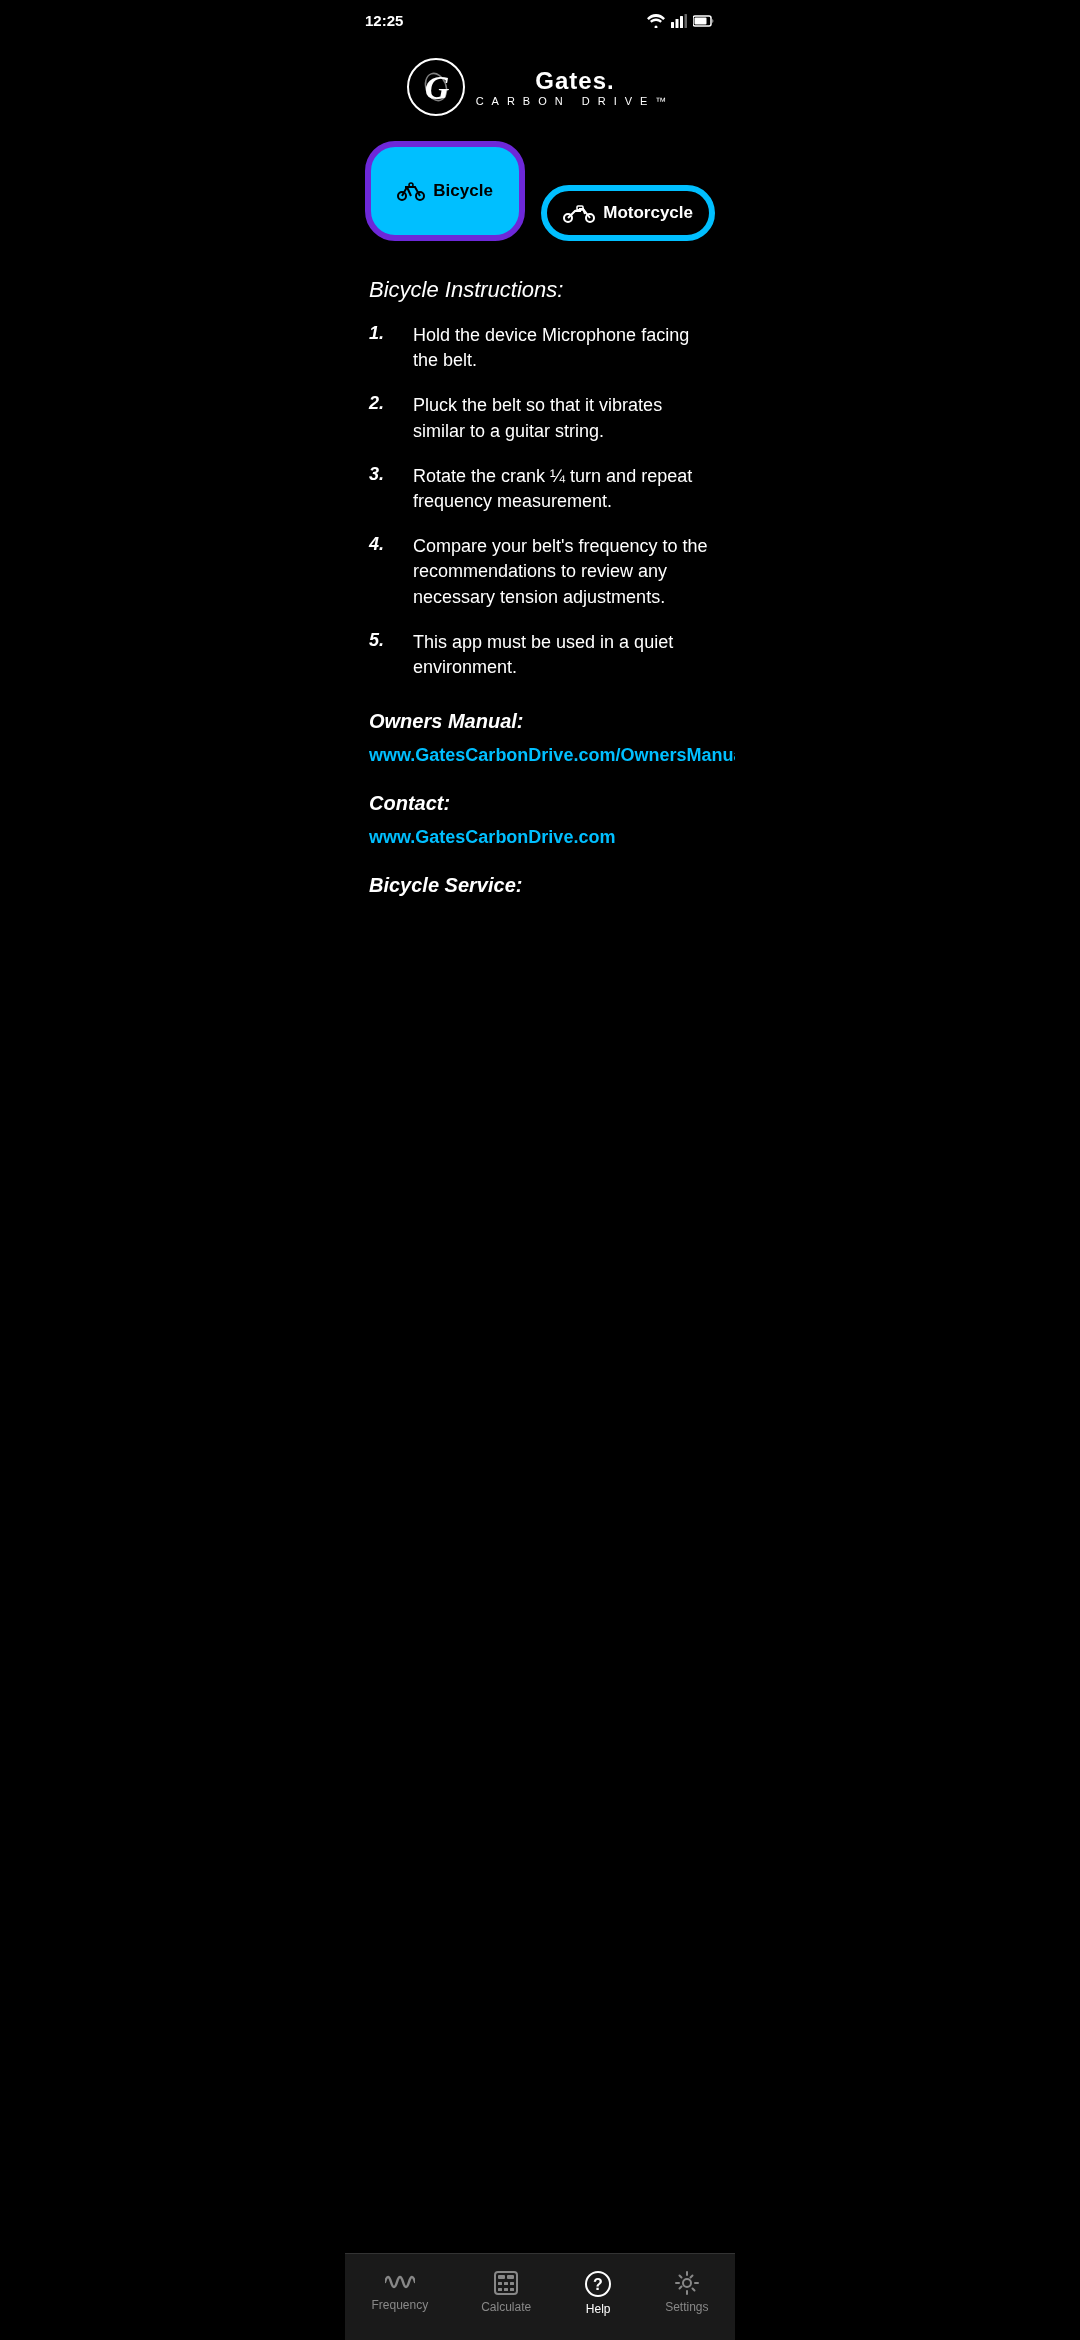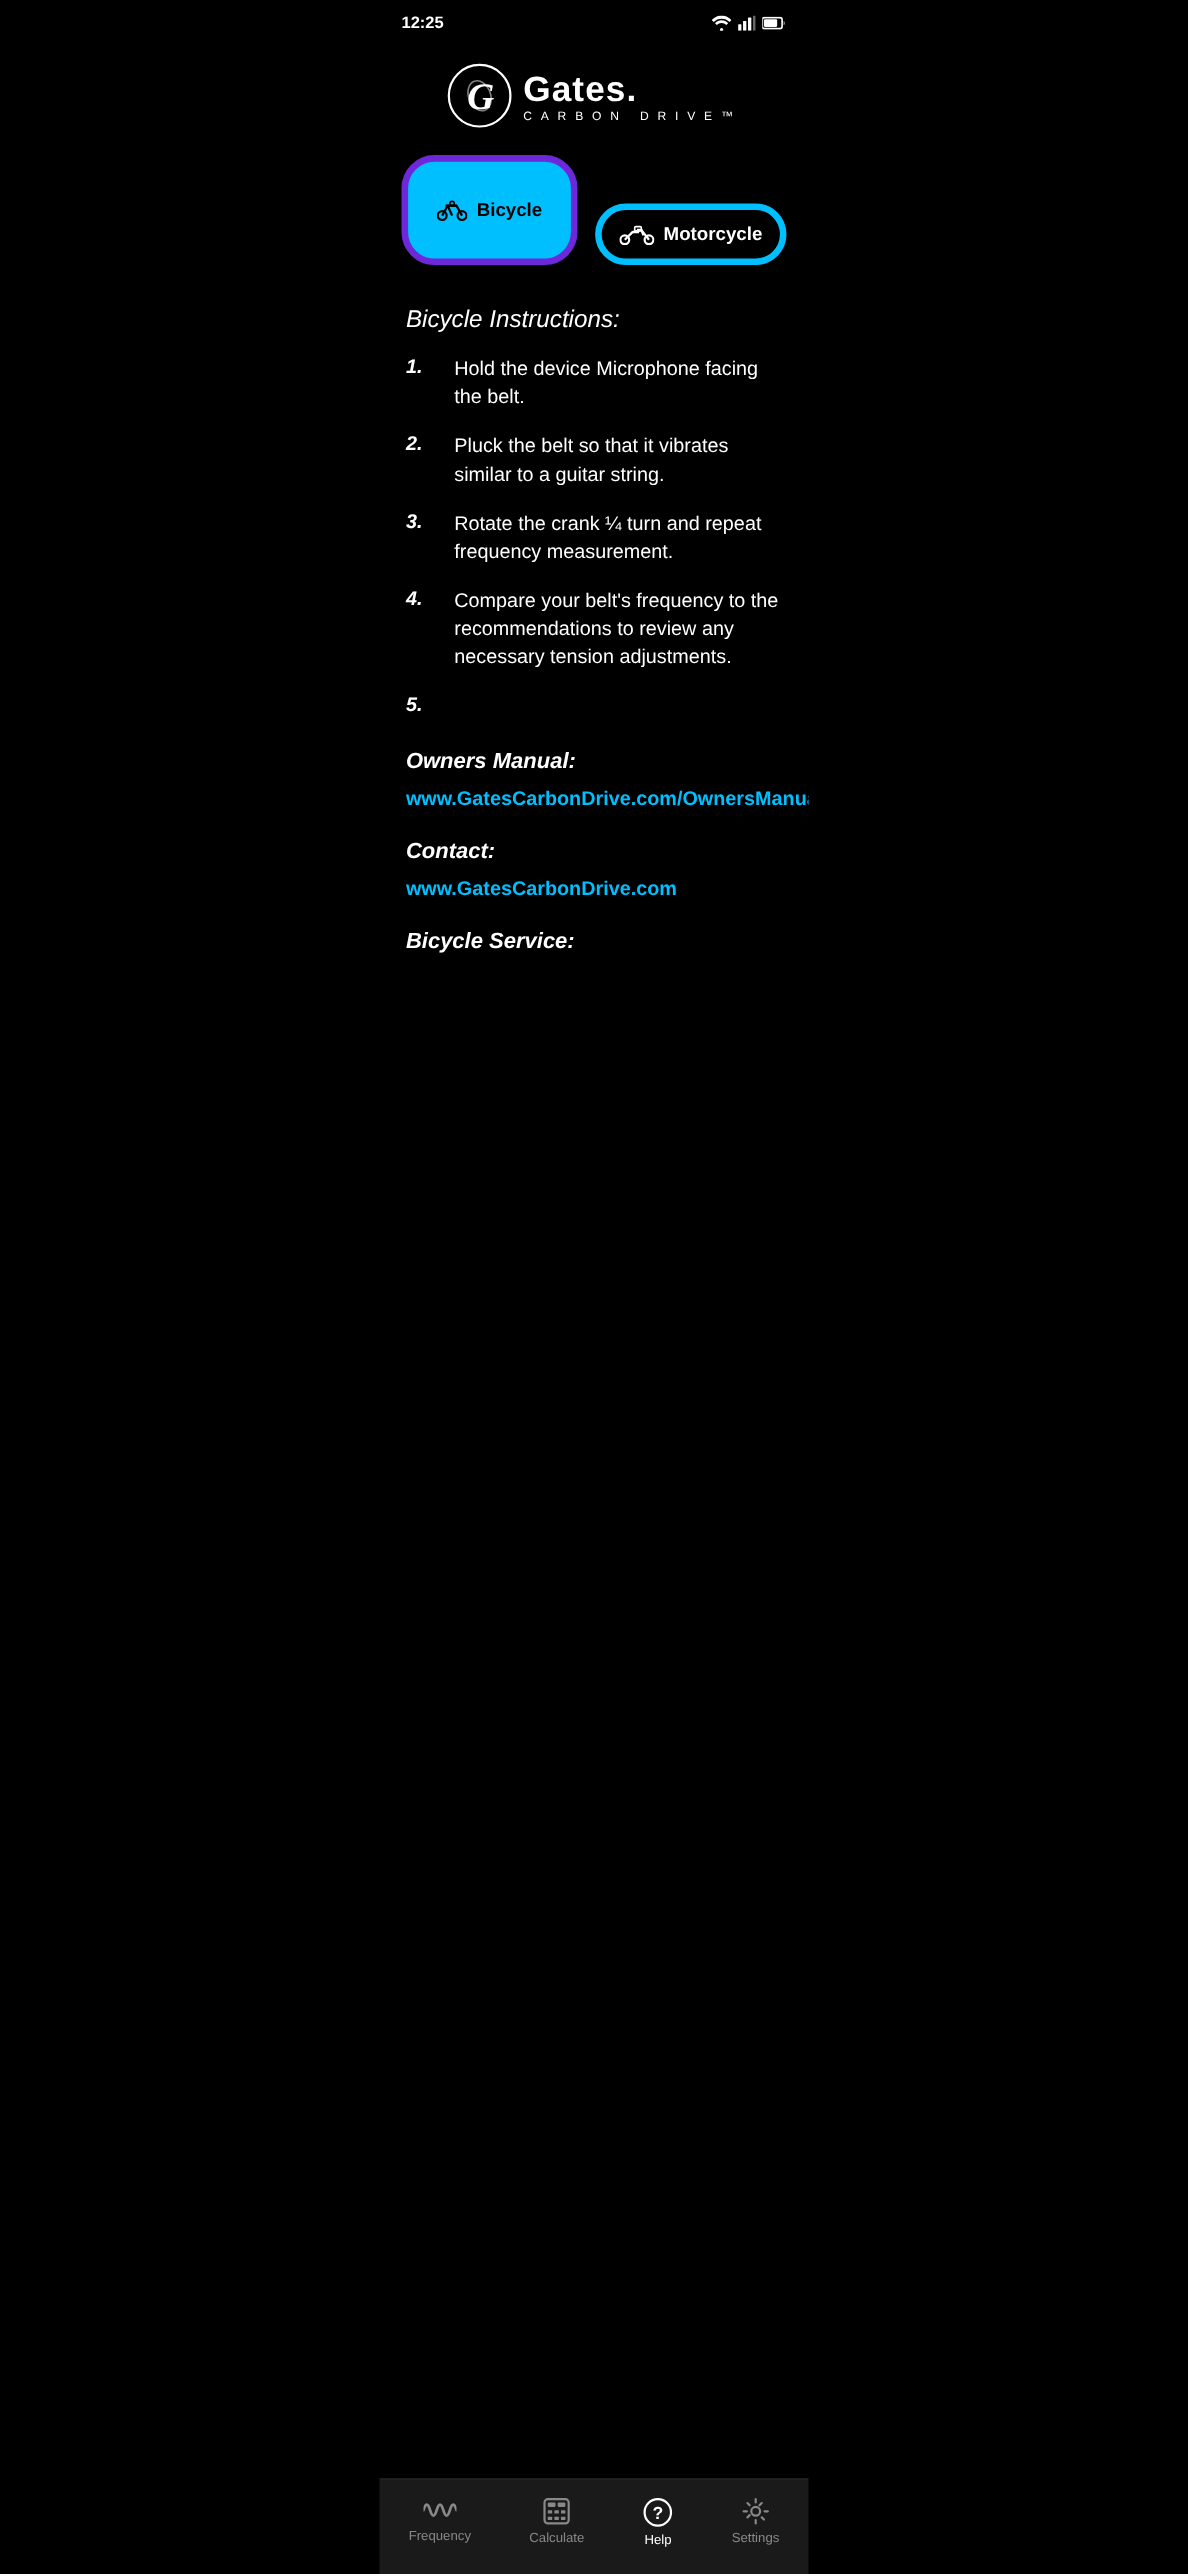--- a/index.html
+++ b/index.html
@@ -198,24 +198,25 @@
       width: 60px;
       height: 60px;
     }
 
     .brand-text-group {
       display: flex;
       flex-direction: column;
     }
 
     .brand-name-text {
-      font-size: 32px;
+      font-size: 24px;
       font-weight: 900;
       color: #fff;
       letter-spacing: 1px;
+      text-align: center;
     }
 
     .brand-sub-text {
       font-size: 11px;
       font-weight: 400;
       color: #fff;
       letter-spacing: 8px;
     }
 
     .bottom-spacer {
@@ -308,20 +309,21 @@
     <li class="instruction-item">
       <span class="step-number">3.</span>
       <span class="step-text">Rotate the crank ¼ turn and repeat frequency measurement.</span>
     </li>
     <li class="instruction-item">
       <span class="step-number">4.</span>
       <span class="step-text">Compare your belt's frequency to the recommendations to review any necessary tension adjustments.</span>
     </li>
     <li class="instruction-item">
       <span class="step-number">5.</span>
+      <span class="step-text">This app must be used in a quiet environment.</span>
     </li>
   </ul>
 
   <div class="link-section">
     <div class="link-label">Owners Manual:</div>
     <a href="#" class="link-url">www.GatesCarbonDrive.com/OwnersManual</a>
   </div>
 
   <div class="link-section">
     <div class="link-label">Contact:</div>

